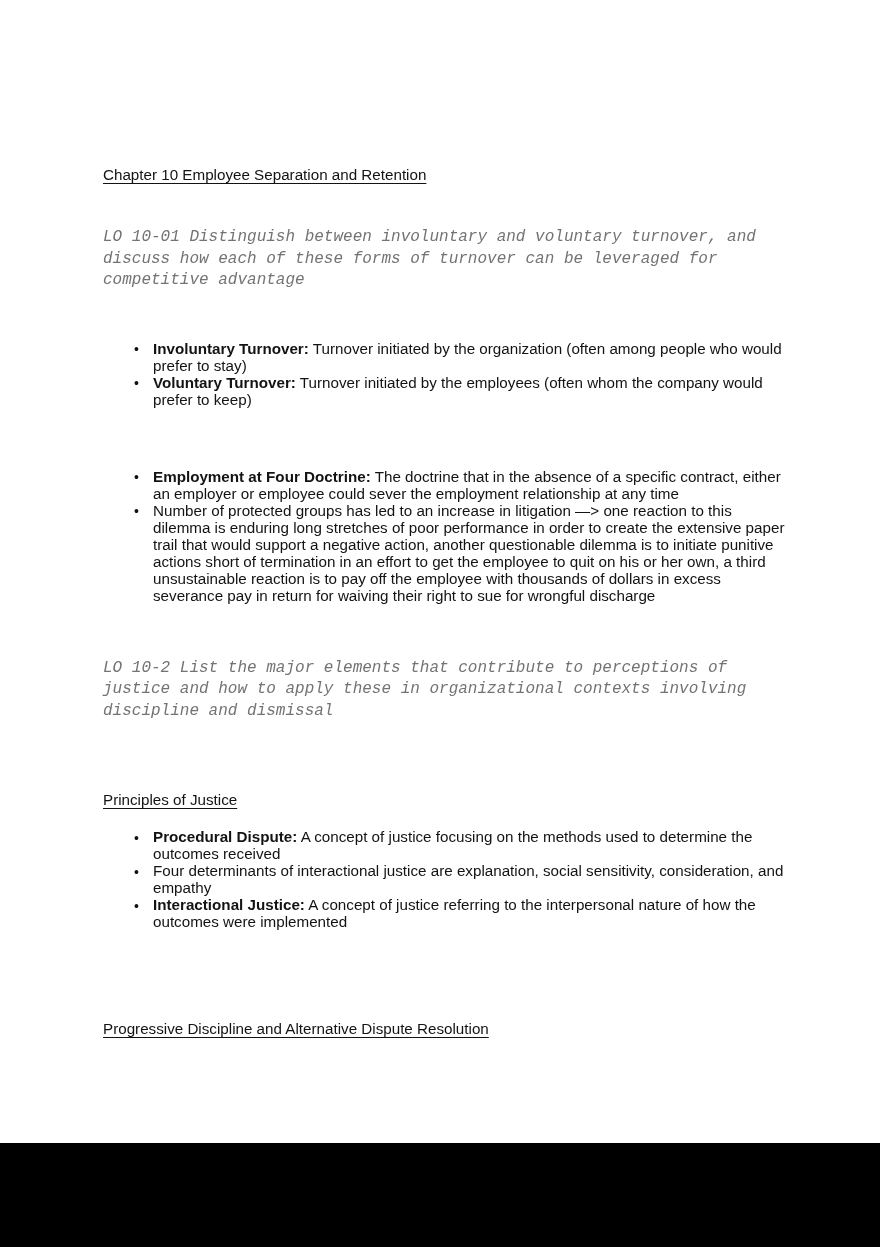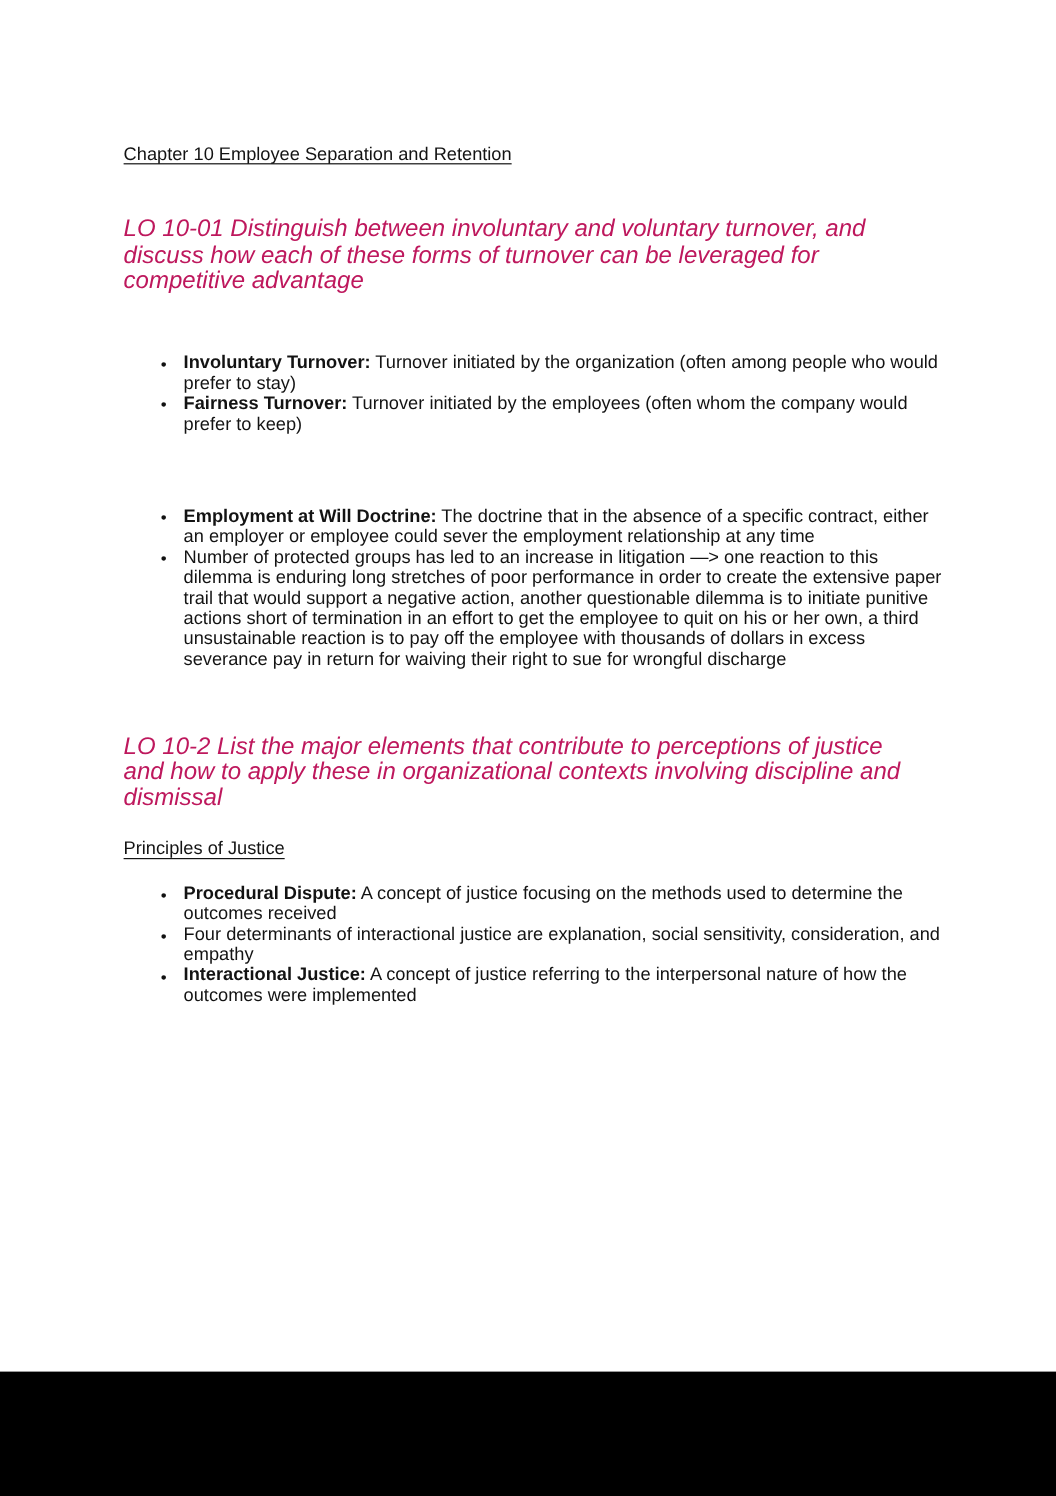--- a/index.html
+++ b/index.html
@@ -38,35 +38,37 @@
   .heading-underlined {
     font-size: 15.2px;
     line-height: 21px;
     font-weight: 400;
     color: #131313;
     text-decoration: underline;
     text-underline-offset: 3px;
     text-decoration-thickness: 1px;
     display: inline-block;
     white-space: nowrap;
+    margin-top: 46px;
   }
 
   .heading-block {
     margin: 0;
   }
 
   
   .lo-text {
-    font-size: 20px;
+    font-size: 16px;
     line-height: 21.5px;
     font-style: italic;
     font-weight: 400;
-    color: #be185d;
+    color: #737373;
     margin: 0;
     max-width: 670px;
+    font-family: Liberation Mono, monospace;
   }
 
   
   ul.bullets {
     list-style: none;
     margin: 0;
     padding: 0;
   }
 
   ul.bullets > li {
@@ -123,29 +125,29 @@
 
     <p class="lo-text">LO 10-01 Distinguish between involuntary and voluntary turnover, and discuss how each of these forms of turnover can be leveraged for competitive advantage</p>
 
     <div class="sp-48"></div>
 
     <ul class="bullets">
       <li>
         <span class="term">Involuntary Turnover:</span><span> Turnover initiated by the organization (often among people who would prefer to stay)</span>
       </li>
       <li>
-        <span class="term">Fairness Turnover:</span><span> Turnover initiated by the employees (often whom the company would prefer to keep)</span>
+        <span class="term">Voluntary Turnover:</span><span> Turnover initiated by the employees (often whom the company would prefer to keep)</span>
       </li>
     </ul>
 
     <div class="sp-60"></div>
 
     <ul class="bullets">
       <li>
-        <span class="term">Employment at Will Doctrine:</span><span> The doctrine that in the absence of a specific contract, either an employer or employee could sever the employment relationship at any time</span>
+        <span class="term">Employment at Four Doctrine:</span><span> The doctrine that in the absence of a specific contract, either an employer or employee could sever the employment relationship at any time</span>
       </li>
       <li>
         <span class="term"></span><span>Number of protected groups has led to an increase in litigation —&gt; one reaction to this dilemma is enduring long stretches of poor performance in order to create the extensive paper trail that would support a negative action, another questionable dilemma is to initiate punitive actions short of termination in an effort to get the employee to quit on his or her own, a third unsustainable reaction is to pay off the employee with thousands of dollars in excess severance pay in return for waiving their right to sue for wrongful discharge</span>
       </li>
     </ul>
 
     <div class="sp-54"></div>
 
     <p class="lo-text">LO 10-2 List the major elements that contribute to perceptions of justice and how to apply these in organizational contexts involving discipline and dismissal</p>
 
@@ -164,17 +166,20 @@
       <li>
         <span class="term"></span><span>Four determinants of interactional justice are explanation, social sensitivity, consideration, and empathy</span>
       </li>
       <li>
         <span class="term">Interactional Justice:</span><span> A concept of justice referring to the interpersonal nature of how the outcomes were implemented</span>
       </li>
     </ul>
 
     <div class="sp-42"></div>
 
+    <div class="heading-block">
+      <span class="heading-underlined">Progressive Discipline and Alternative Dispute Resolution</span>
+    </div>
 
   </div>
 </div>
 
 <div class="bottom-band"></div>
 
 </body></html>

